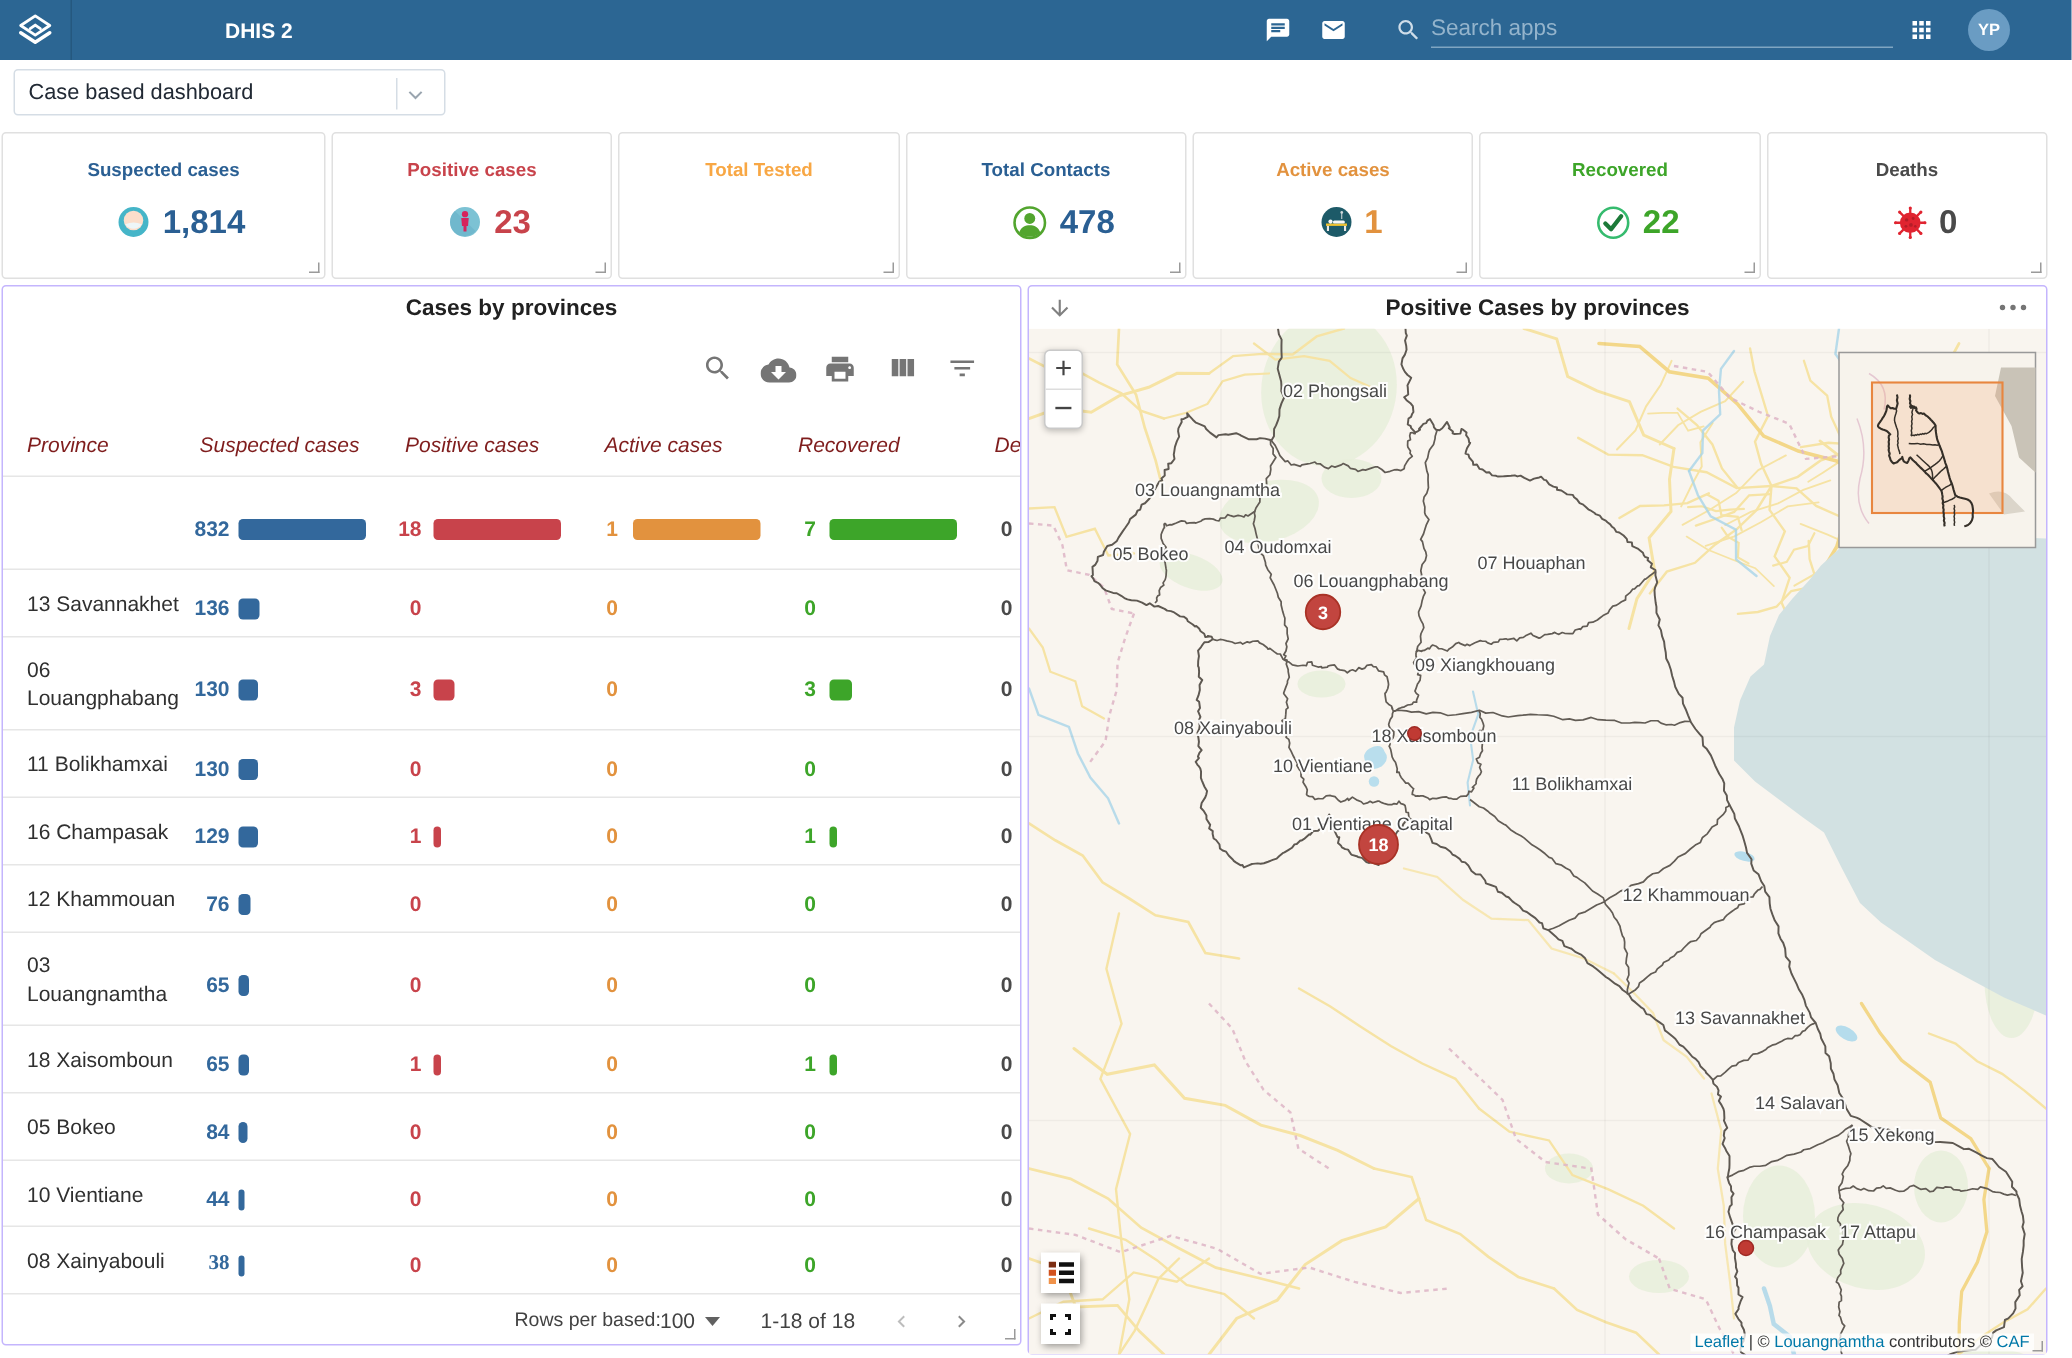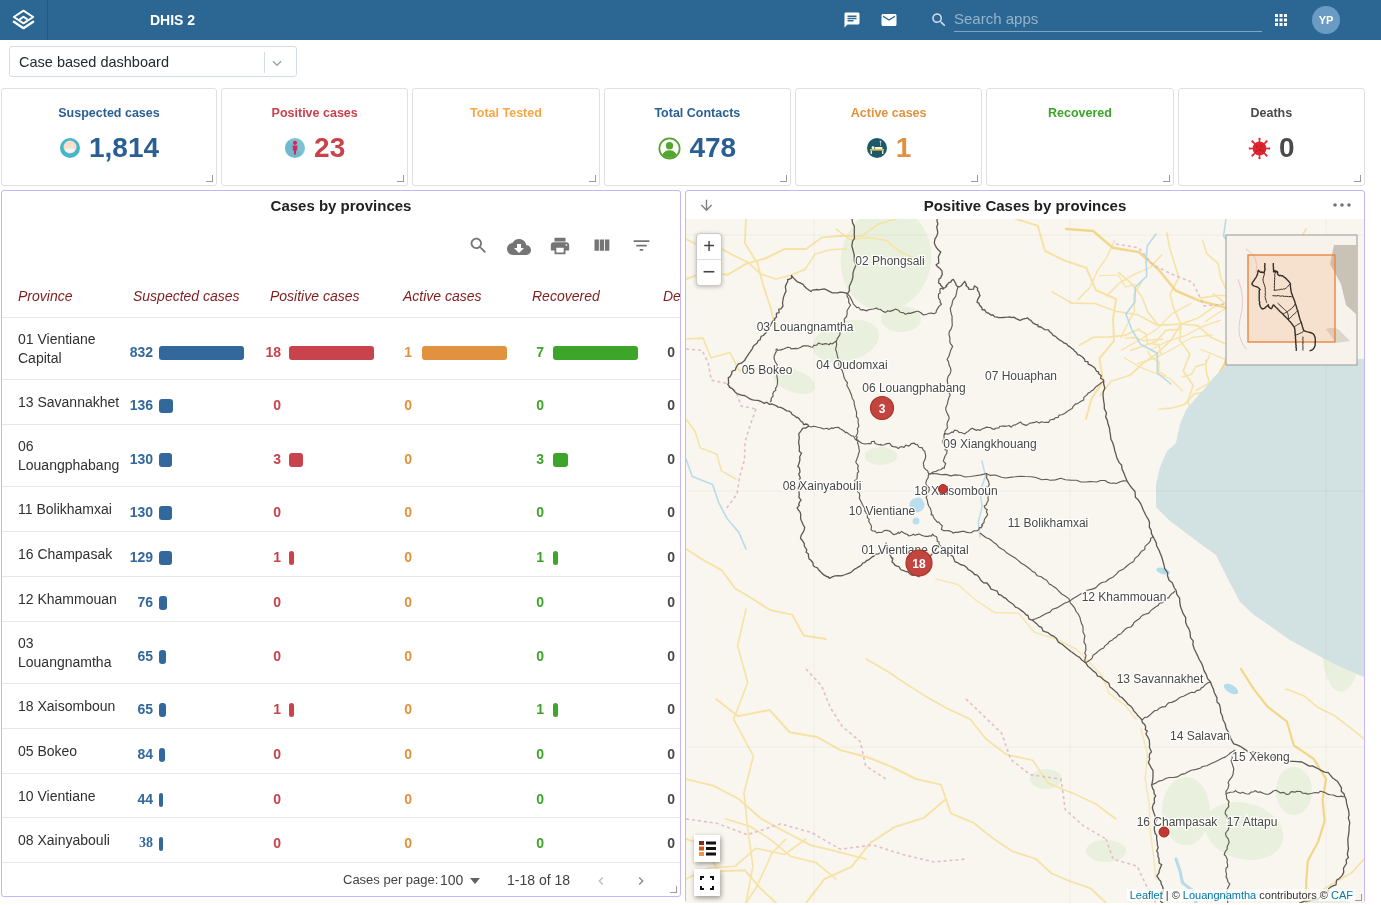--- a/index.html
+++ b/index.html
@@ -15,21 +15,21 @@
 
 .dselect { position:absolute; left:9px; top:46px; width:288px; height:31px; background:#fff; border:1px solid #d5dde5; border-radius:3px; }
 .dselect .txt { position:absolute; left:9px; top:7px; font-size:14.5px; color:#212934; }
 .dselect .sep { position:absolute; right:31px; top:5px; width:1px; height:21px; background:#d5dde5; }
 .dselect svg { position:absolute; right:12px; top:9px; }
 
 .cards { position:absolute; left:1px; top:88px; width:1364px; height:98px; display:flex; gap:4px; }
 .card:first-child { flex:0 0 216px; }
 .card { flex:1; background:#fff; border:1px solid #e0e0e0; border-radius:3px; position:relative; }
 .card .t { position:absolute; top:17px; width:100%; text-align:center; font-size:12.5px; font-weight:bold; }
-.card .v { position:absolute; top:37px; left:0; width:100%; height:44px; display:flex; align-items:center; justify-content:center; gap:8px; font-size:28px; font-weight:bold; }
+.card .v { position:absolute; top:37px; left:12px; width:100%; height:44px; display:flex; align-items:center; justify-content:center; gap:8px; font-size:22px; font-weight:bold; }
 .rsz { position:absolute; right:3px; bottom:3px; width:7px; height:7px; border-right:1.5px solid #9a9a9a; border-bottom:1.5px solid #9a9a9a; }
 
 .panel { position:absolute; background:#fff; border:1px solid #c4b5fd; border-radius:3px; }
 #tablepanel { left:1px; top:190px; width:680px; height:707px; overflow:hidden; }
 #mappanel { left:685px; top:190px; width:680px; height:713px; }
 .ptitle { position:absolute; top:0; left:0; width:100%; height:28px; text-align:center; font-size:15px; font-weight:bold; color:#212121; line-height:30px; }
 
 .toolbar { position:absolute; top:44px; left:0; width:680px; height:24px; }
 .toolbar svg { position:absolute; top:0; }
 .trow { position:absolute; left:0; width:680px; border-bottom:1px solid #e6e6e6; }
@@ -137,20 +137,27 @@
           <rect x="8.6" y="10" width="8" height="2" rx="1" fill="#f6f6f6"></rect>
           <path d="M14.5 5 l0 4" stroke="#cfd8da" stroke-width="0.7"></path>
           <circle cx="14.5" cy="4.6" r="0.9" fill="#cfd8da"></circle>
         </svg>
         <span>1</span>
       </div>
       <div class="rsz"></div>
     </div>
     <div class="card">
       <div class="t" style="color:#3da529">Recovered</div>
+      <div class="v" style="color:#3da529">
+        <svg width="23" height="23" viewBox="0 0 24 24">
+          <circle cx="12" cy="12" r="10.4" fill="none" stroke="#35bb6e" stroke-width="1.8"></circle>
+          <path d="M6.5 12.5 L10.5 16.5 L17.5 7.5" fill="none" stroke="#1c7a39" stroke-width="3" stroke-linecap="round" stroke-linejoin="round"></path>
+        </svg>
+        <span>22</span>
+      </div>
       <div class="rsz"></div>
     </div>
     <div class="card">
       <div class="t" style="color:#4a4a4a">Deaths</div>
       <div class="v" style="color:#4a4a4a">
         <svg width="23" height="23" viewBox="0 0 24 24">
           <g fill="#e02430">
             <circle cx="12" cy="12" r="7.2"></circle>
             <g stroke="#e02430" stroke-width="1.6" stroke-linecap="round">
               <path d="M12 1.8 v3"></path>
@@ -207,23 +214,20 @@
   <div id="tbl">
       <div class="trow thead" style="top:86px; height:41px;">
         <div class="c" style="left:16px; top:11px;">Province</div>
         <div class="c" style="left:131px; top:11px;">Suspected cases</div>
         <div class="c" style="left:268px; top:11px;">Positive cases</div>
         <div class="c" style="left:401px; top:11px;">Active cases</div>
         <div class="c" style="left:530px; top:11px;">Recovered</div>
         <div class="c" style="left:661px; top:11px;">Deaths</div>
       </div>
       <div class="trow" style="top:127px; height:62px;">
-        <div class="c prov" style="height:62px;">
-          <span>01 Vientiane<br>Capital</span>
-        </div>
         <div class="c num n1 cb1" style="top:25.5px;">832</div>
         <div class="bar b1" style="top:27.5px; width:85px;"></div>
         <div class="c num n2 cb2" style="top:25.5px;">18</div>
         <div class="bar b2" style="top:27.5px; width:85px;"></div>
         <div class="c num n3 cb3" style="top:25.5px;">1</div>
         <div class="bar b3" style="top:27.5px; width:85px;"></div>
         <div class="c num n4 cb4" style="top:25.5px;">7</div>
         <div class="bar b4" style="top:27.5px; width:85px;"></div>
         <div class="c num n5 cb5" style="top:25.5px;">0</div>
       </div>
@@ -338,21 +342,21 @@
         </div>
         <div class="c num n1 cb1" style="top:17px;font-family:Liberation Serif, serif;">38</div>
         <div class="bar b1" style="top:19px; width:3.8822115384615383px;"></div>
         <div class="c num n2 cb2" style="top:17px;">0</div>
         <div class="c num n3 cb3" style="top:17px;">0</div>
         <div class="c num n4 cb4" style="top:17px;">0</div>
         <div class="c num n5 cb5" style="top:17px;">0</div>
       </div>
     </div>
   <div class="tfoot">
-    <span style="position:absolute; left:341px; top:13px; font-size:13px;">Cases per page:</span>
+    <span style="position:absolute; left:341px; top:13px; font-size:13px;">Rows per based:</span>
     <span style="position:absolute; left:438px; top:13px;">100</span>
     <svg style="position:absolute; left:468px; top:19px;" width="10" height="6" viewBox="0 0 10 6" fill="#616161">
         <path d="M0 0 L10 0 5 6 Z"></path>
       </svg>
     <span style="position:absolute; left:505px; top:13px;">1-18 of 18</span>
     <svg style="position:absolute; left:591px; top:14px;" width="16" height="16" viewBox="0 0 24 24" fill="#bdbdbd">
         <path d="M15.41 7.41 14 6l-6 6 6 6 1.41-1.41L10.83 12z"></path>
       </svg>
     <svg style="position:absolute; left:631px; top:14px;" width="16" height="16" viewBox="0 0 24 24" fill="#8a8a8a">
         <path d="M8.59 16.59 10 18l6-6-6-6-1.41 1.41L13.17 12z"></path>

